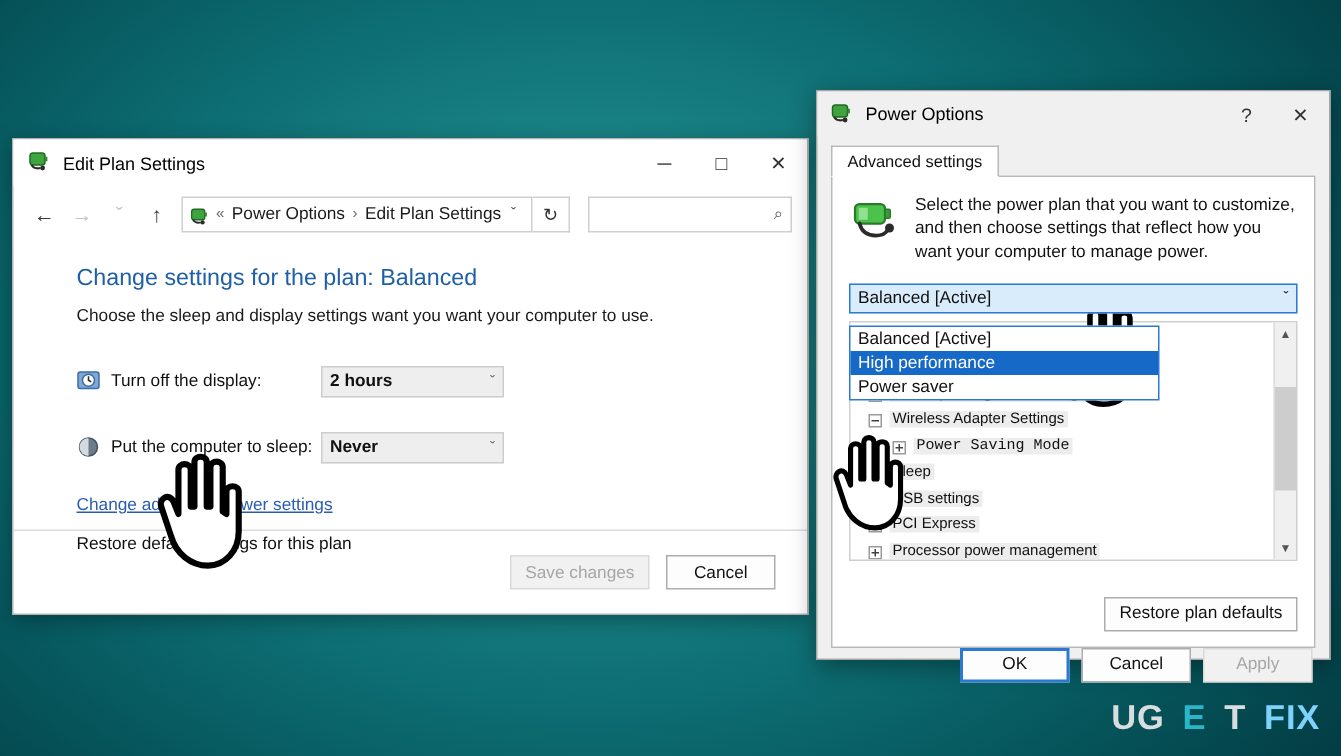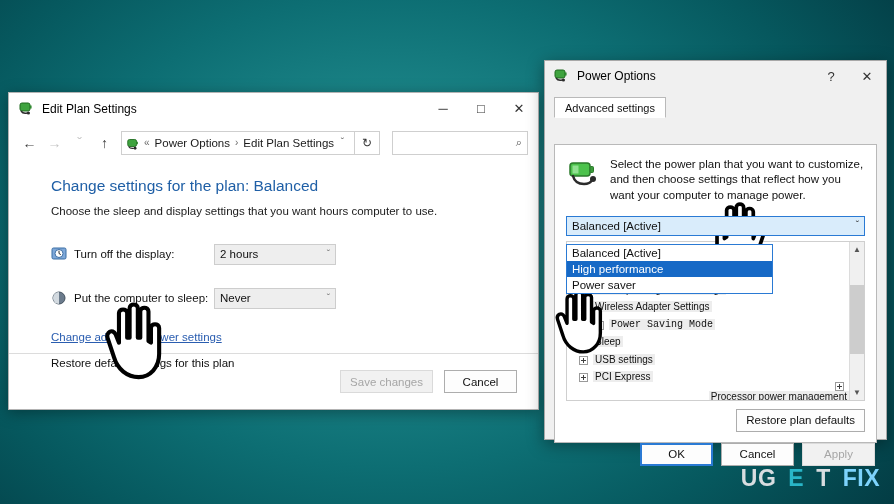--- a/index.html
+++ b/index.html
@@ -55,21 +55,21 @@
   .heading { color:#1f5fa6; font-size:15.5px; font-weight:400; margin-bottom:10px; }
   .subtext { font-size:11.5px; color:#1a1a1a; margin-bottom:26px; }
 
   .setting-row { display:flex; align-items:center; height:22px; margin-bottom:22px; }
   .setting-icon { width:16px; height:16px; margin-right:7px; flex:0 0 auto; }
   .setting-label { font-size:11.5px; color:#111; width:140px; }
   .combo {
     width:122px; height:21px; background:#eeeeee; border:1px solid #cdcdcd;
     display:flex; align-items:center; padding:0 5px; font-size:11.5px; color:#111;
   }
-  .combo .cv { overflow:hidden; white-space:nowrap; }
+  .combo .cv { overflow:hidden; white-space:nowrap;font-weight:bold; }
   .combo .caret { margin-left:auto; color:#6a6a6a; font-size:10px; }
 
   .link { font-size:11.5px; color:#2a5db0; text-decoration:underline; display:block; margin-bottom:14px; width:max-content; }
   .link.plain { color:#111; text-decoration:none; }
 
   .footer {
     position:absolute; left:0; right:0; bottom:0; height:56px;
     border-top:1px solid #dcdcdc; display:flex; align-items:center;
     justify-content:flex-end; padding-right:21px; gap:11px;
   }
@@ -83,21 +83,21 @@
 
   
   #powopts {
     left:544px; top:60px; width:343px; height:380px;
     background:#f0f0f0; border:1px solid #a8a8a8;
     box-shadow:0 4px 16px rgba(0,0,0,.40);
     display:flex; flex-direction:column;
   }
   #powopts .titlebar { height:30px; display:flex; align-items:center; padding-left:8px; background:#f0f0f0; }
   #powopts .title-text { font-size:12px; color:#000; margin-left:8px; }
-  .pbody { flex:1 1 auto; padding:6px 9px 0 9px; display:flex; flex-direction:column;gap:27px; }
+  .pbody { flex:1 1 auto; padding:6px 9px 0 9px; display:flex; flex-direction:column; }
 
   .tabstrip { display:flex; height:21px; align-items:flex-end; position:relative; z-index:2; }
   .tab {
     height:21px; background:#fff; border:1px solid #b9b9b9; border-bottom:1px solid #fff;
     font-size:11px; color:#111; display:flex; align-items:center; padding:0 10px;
   }
   .tabpanel {
     flex:1 1 auto; background:#fff; border:1px solid #b9b9b9; margin-top:-1px;
     padding:12px 11px 10px 11px; display:flex; flex-direction:column; position:relative;
   }
@@ -204,21 +204,21 @@
     <div class="refreshbtn">↻</div>
 
     <div class="searchbox">
       <span></span>
       <span class="mag">⌕</span>
     </div>
   </div>
 
   <div class="content">
     <div class="heading">Change settings for the plan: Balanced</div>
-    <div class="subtext">Choose the sleep and display settings that you want hours computer to use.</div>
+    <div class="subtext">Choose the sleep and display settings want you want your computer to use.</div>
 
     <div class="setting-row">
       <span class="setting-icon">
         <svg width="16" height="16" viewBox="0 0 16 16">
           <rect x="1" y="2" width="14" height="11" rx="1.5" fill="#7fa8d8" stroke="#3b6ea5"></rect>
           <circle cx="8" cy="7.5" r="4" fill="#ffffff" stroke="#3b6ea5"></circle>
           <path d="M8 4.8 v2.7 l1.8 1.1" stroke="#2a2a2a" stroke-width="1" fill="none"></path>
         </svg>
       </span>
       <span class="setting-label">Turn off the display:</span>
@@ -331,37 +331,37 @@
             <span class="lbl">Sleep</span>
           </div>
           <div class="tnode" style="padding-left:12px;">
             <span class="toggle plus"></span>
             <span class="lbl">USB settings</span>
           </div>
           <div class="tnode" style="padding-left:12px;">
             <span class="toggle plus"></span>
             <span class="lbl">PCI Express</span>
           </div>
-          <div class="tnode" style="padding-left:12px;flex-direction:column;">
+          <div class="tnode" style="padding-left:12px;">
             <span class="toggle plus"></span>
             <span class="lbl">Processor power management</span>
           </div>
         </div>
 
         <div class="vscroll">
           <div class="sbtn">▲</div>
           <div class="strack">
             <div class="sthumb"></div>
           </div>
           <div class="sbtn">▼</div>
         </div>
       </div>
 
       <div class="restore-row">
-        <div class="btn" style="min-width:128px;">Restore plan defaults</div>
+        <div class="btn" style="min-width:128px;margin-top:16px;">Restore plan defaults</div>
       </div>
 
       <div class="dropdown" style="top:99px;">
         <div class="dd-item">Balanced [Active]</div>
         <div class="dd-item sel">High performance</div>
         <div class="dd-item">Power saver</div>
       </div>
     </div>
   </div>
 

